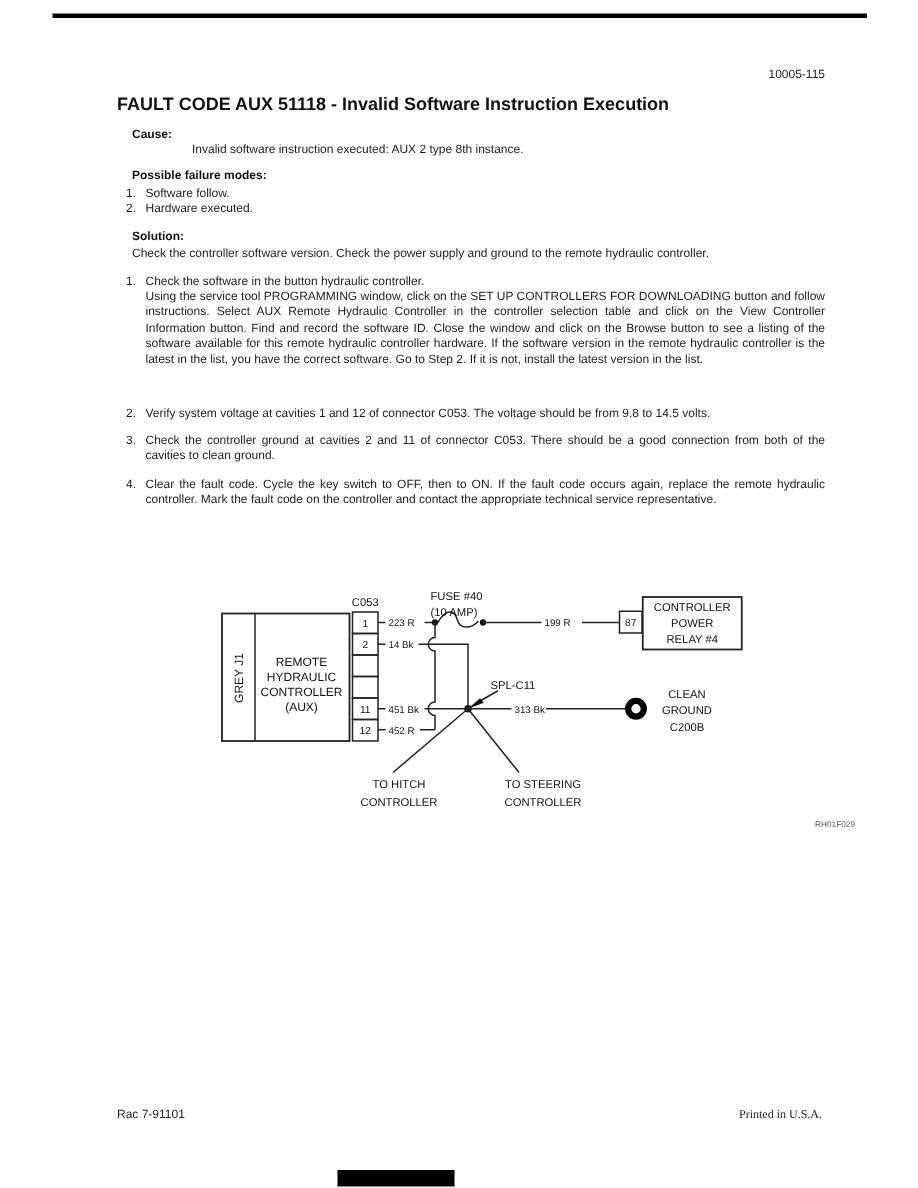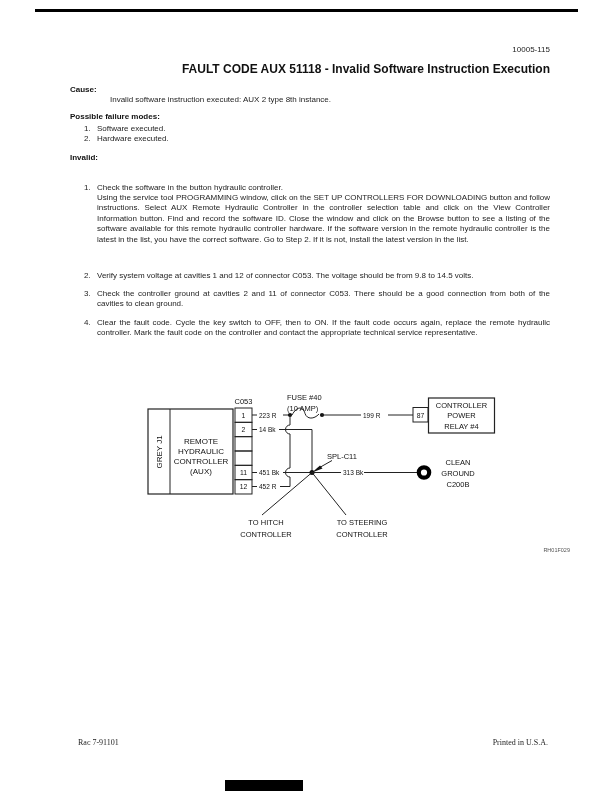--- a/index.html
+++ b/index.html
@@ -1,25 +1,25 @@
 <!DOCTYPE html>
 <html><head>
 <meta charset="utf-8">
 <style>
   html,body{margin:0;padding:0;background:#fff;}
   .page{position:relative;width:612px;height:792px;background:#fff;overflow:hidden;
         font-family:"Liberation Sans",sans-serif;color:#1d1d1d;}
   .abs{position:absolute;}
   .rule{background:#000;}
   .docnum{top:45px;right:62px;font-size:8px;}
-  .title{top:62px;left:78px;width:472px;text-align:right;font-size:12px;font-weight:bold;
+  .title{top:62px;left:78px;width:472px;text-align:left;font-size:12px;font-weight:bold;
          color:#111;white-space:nowrap;}
   .h{font-weight:bold;font-size:8px;color:#111;}
   .b{font-size:8px;line-height:10.3px;}
-  .col{left:70px;width:472px;}
+  .col{left:88px;width:472px;}
   .list{left:84px;width:466px;}
   .row{display:flex;line-height:10.4px;font-size:8px;}
   .num{width:13px;flex:none;}
   .stext{flex:1;text-align:justify;}
   .figcode{top:547px;right:42px;font-size:5.5px;color:#555;}
   .footer{top:738px;font-size:8px;}
   svg text{font-family:"Liberation Sans",sans-serif;fill:#111;}
   svg .w{stroke:#222;stroke-width:1;fill:none;}
   svg .bx{stroke:#222;stroke-width:1.2;fill:none;}
 </style>
@@ -34,29 +34,30 @@
 
   <div class="abs title">FAULT CODE AUX 51118 - Invalid Software Instruction Execution</div>
 
   <div class="abs col h" style="top:85px;">Cause:</div>
   <div class="abs col b" style="top:95px;padding-left:40px;">Invalid software instruction executed: AUX 2 type 8th instance.</div>
 
   <div class="abs col h" style="top:112px;">Possible failure modes:</div>
   <div class="abs list" style="top:123.5px;">
     <div class="row">
       <span class="num">1.</span>
-      <span>Software executed.</span>
+      <span>Software follow.</span>
     </div>
     <div class="row">
       <span class="num">2.</span>
       <span>Hardware executed.</span>
     </div>
   </div>
 
-  <div class="abs col h" style="top:153px;">Invalid:</div>
+  <div class="abs col h" style="top:153px;">Solution:</div>
+  <div class="abs col b" style="top:163.5px;">Check the controller software version. Check the power supply and ground to the remote hydraulic controller.</div>
 
   <div class="abs list row" style="top:182.5px;">
     <span class="num">1.</span>
     <div class="stext">
       <div>Check the software in the button hydraulic controller.</div>
       <div>Using the service tool PROGRAMMING window, click on the SET UP CONTROLLERS FOR DOWNLOADING button and follow instructions. Select AUX Remote Hydraulic Controller in the controller selection table and click on the View Controller Information button. Find and record the software ID. Close the window and click on the Browse button to see a listing of the software available for this remote hydraulic controller hardware. If the software version in the remote hydraulic controller is the latest in the list, you have the correct software. Go to Step 2. If it is not, install the latest version in the list.</div>
     </div>
   </div>
 
   <div class="abs list row" style="top:270.5px;">
@@ -146,17 +147,17 @@
     <line class="w" x1="182" y1="87.5" x2="132" y2="130"></line>
     <line class="w" x1="182" y1="87.5" x2="216" y2="130"></line>
     <text x="136" y="140" text-anchor="middle" font-size="7.5">TO HITCH</text>
     <text x="136" y="152" text-anchor="middle" font-size="7.5">CONTROLLER</text>
     <text x="232" y="140" text-anchor="middle" font-size="7.5">TO STEERING</text>
     <text x="232" y="152" text-anchor="middle" font-size="7.5">CONTROLLER</text>
   </svg>
 
   <div class="abs figcode">RH01F029</div>
 
-  <div class="abs footer" style="left:78px;font-family:Liberation Serif, serif;">Rac 7-91101</div>
+  <div class="abs footer" style="left:78px;">Rac 7-91101</div>
   <div class="abs footer" style="right:64px;font-family:Liberation Serif, serif;">Printed in U.S.A.</div>
 
   <div class="abs rule" style="left:225px;top:780px;width:78px;height:11px;"></div>
 </div>
 
 </body></html>

